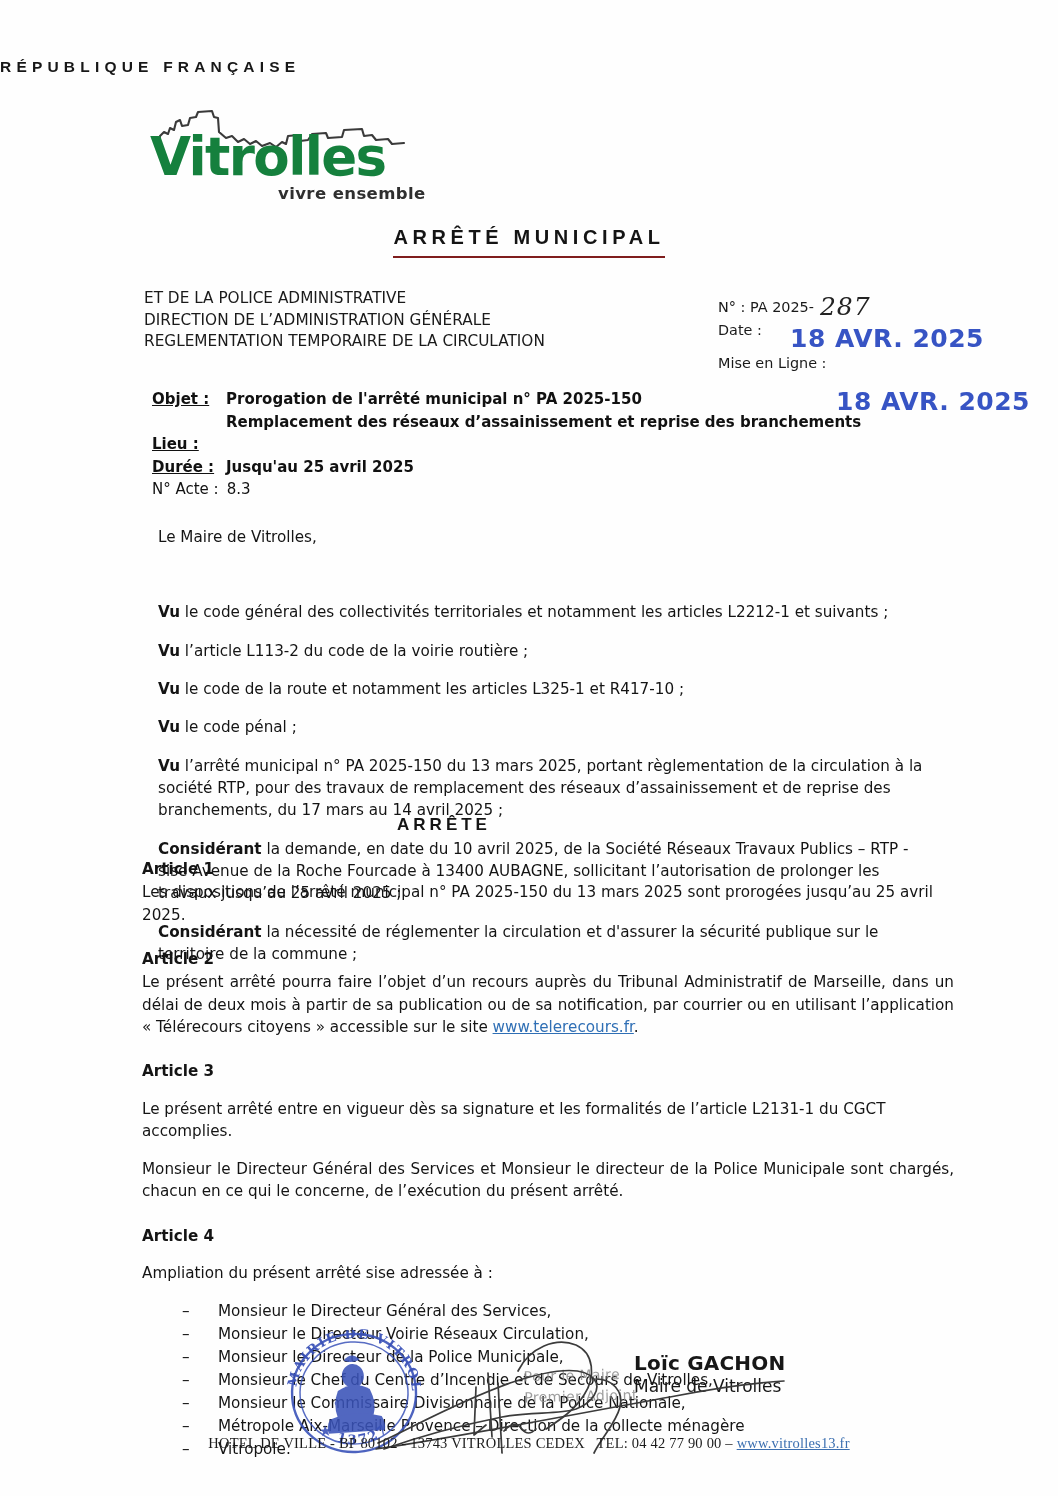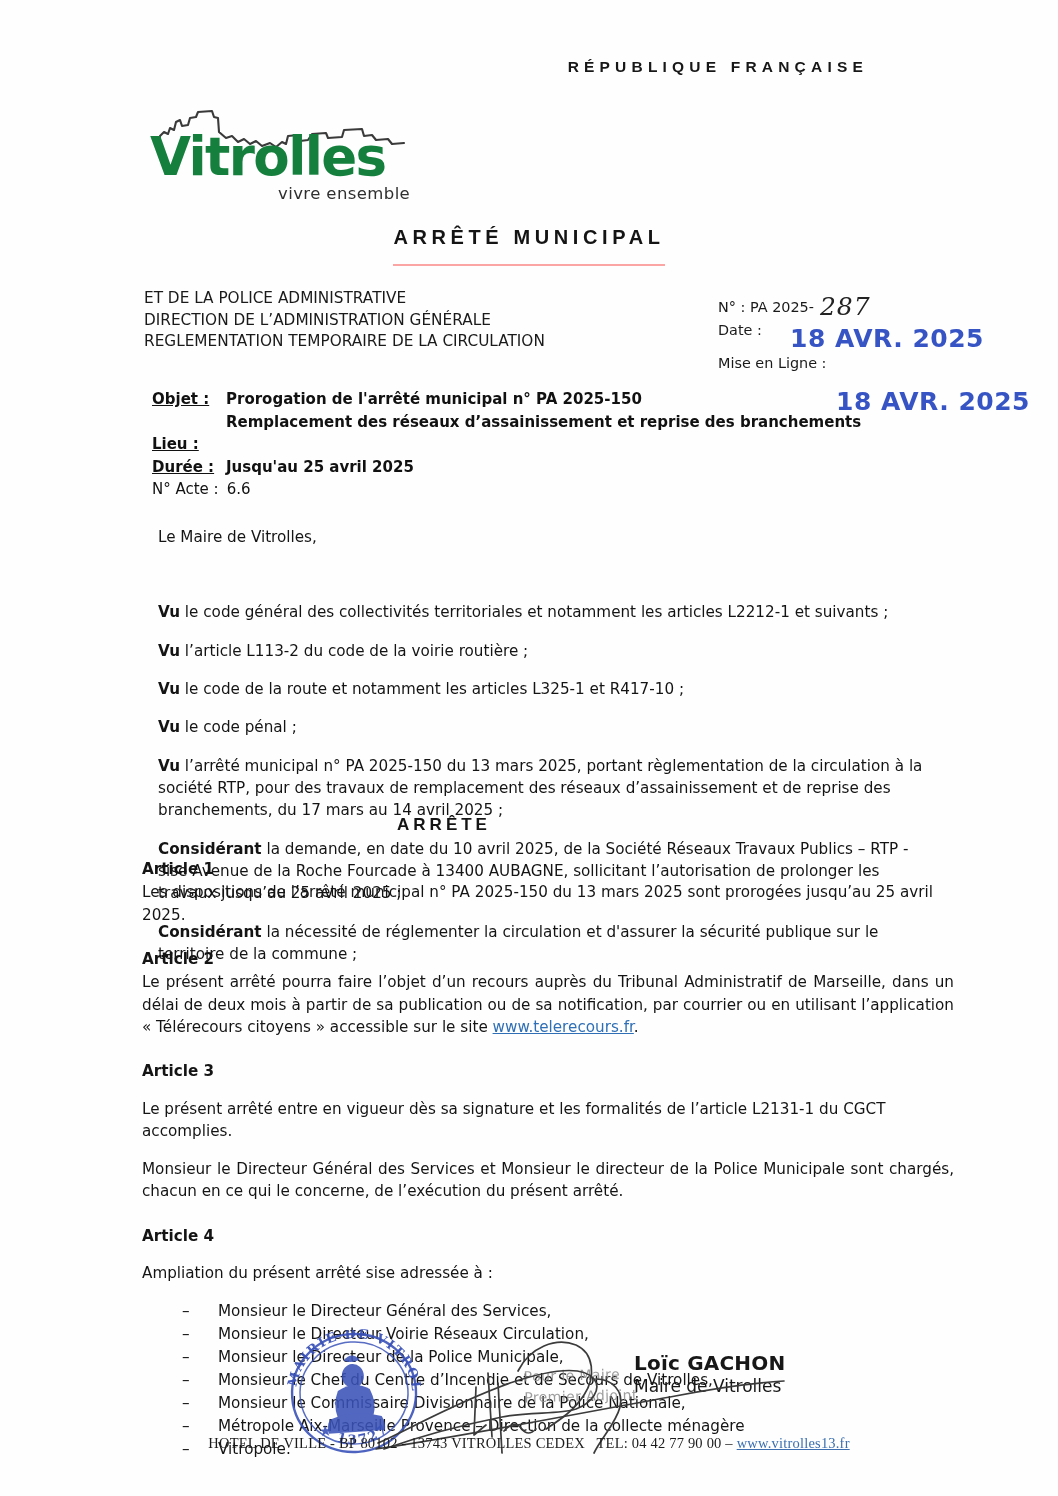--- a/index.html
+++ b/index.html
@@ -21,21 +21,21 @@
     inset: 0;
     background: #fefefe;
   }
 
   
   .republique {
     position: absolute;
     top: 58px;
     left: 0;
     width: 868px;
-    text-align: right;
+    text-align: left;
     font-size: 15.5px;
     font-weight: 600;
     letter-spacing: 5.2px;
     color: #171717;
     font-family: "Liberation Sans", sans-serif;
   }
 
   
   .logo-block {
     position: absolute;
@@ -62,41 +62,41 @@
     letter-spacing: -1.6px;
     line-height: 1;
     text-align: right;
   }
   .logo-tag {
     position: absolute;
     top: 76px;
     left: 128px;
     font-family: "DejaVu Sans", sans-serif;
     font-size: 16.5px;
-    font-weight: 400;
+    font-weight: 700;
     color: #2f2f2f;
     letter-spacing: 0.4px;
   }
 
   
   .doc-title {
     position: absolute;
     top: 226px;
     left: 0;
     width: 1058px;
     text-align: center;
     font-family: "Liberation Sans", sans-serif;
     font-size: 20px;
     font-weight: bold;
     letter-spacing: 4.6px;
     color: #141414;
   }
   .doc-title span.u {
-    border-bottom: 2px solid #fca5a5;
-    padding-bottom: 16px;
+    border-bottom: 2px solid #7f1d1d;
+    padding-bottom: 8px;
   }
 
   
   .direction {
     position: absolute;
     top: 288px;
     left: 144px;
     font-size: 15.3px;
     line-height: 1.42;
     color: #1a1a1a;
@@ -353,21 +353,21 @@
     </div>
     <div class="meta-row">
       <span class="meta-key">Lieu :</span>
     </div>
     <div class="meta-row">
       <span class="meta-key">Durée :</span>
       <span class="meta-val">Jusqu'au 25 avril 2025</span>
     </div>
     <div class="meta-row">
       <span class="meta-key nou">N° Acte :</span>
-      <span class="meta-val plain">6.6</span>
+      <span class="meta-val plain">8.3</span>
     </div>
   </div>
 
   <div class="body-text">
     <p>Le Maire de Vitrolles,</p>
     <div class="gap"></div>
     <p><span class="kw">Vu</span><span> le code général des collectivités territoriales et notamment les articles L2212-1 et suivants ;</span></p>
     <p><span class="kw">Vu</span><span> l’article L113-2 du code de la voirie routière ;</span></p>
     <p><span class="kw">Vu</span><span> le code de la route et notamment les articles L325-1 et R417-10 ;</span></p>
     <p><span class="kw">Vu</span><span> le code pénal ;</span></p>

